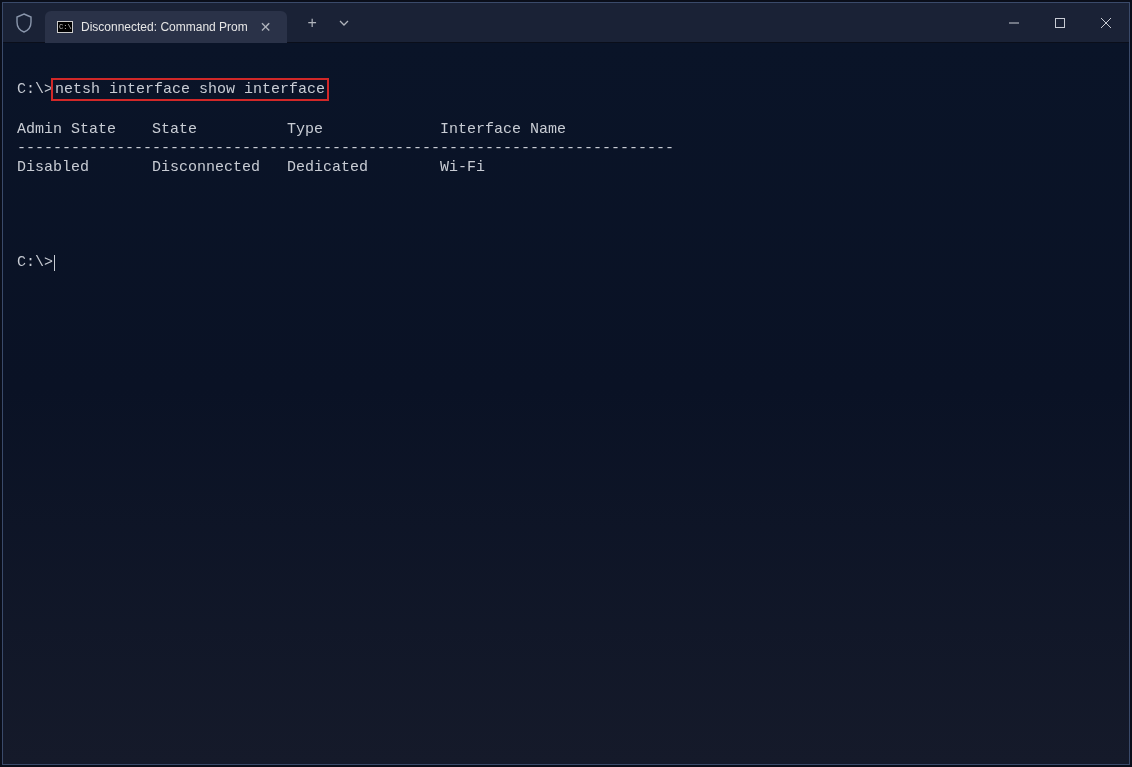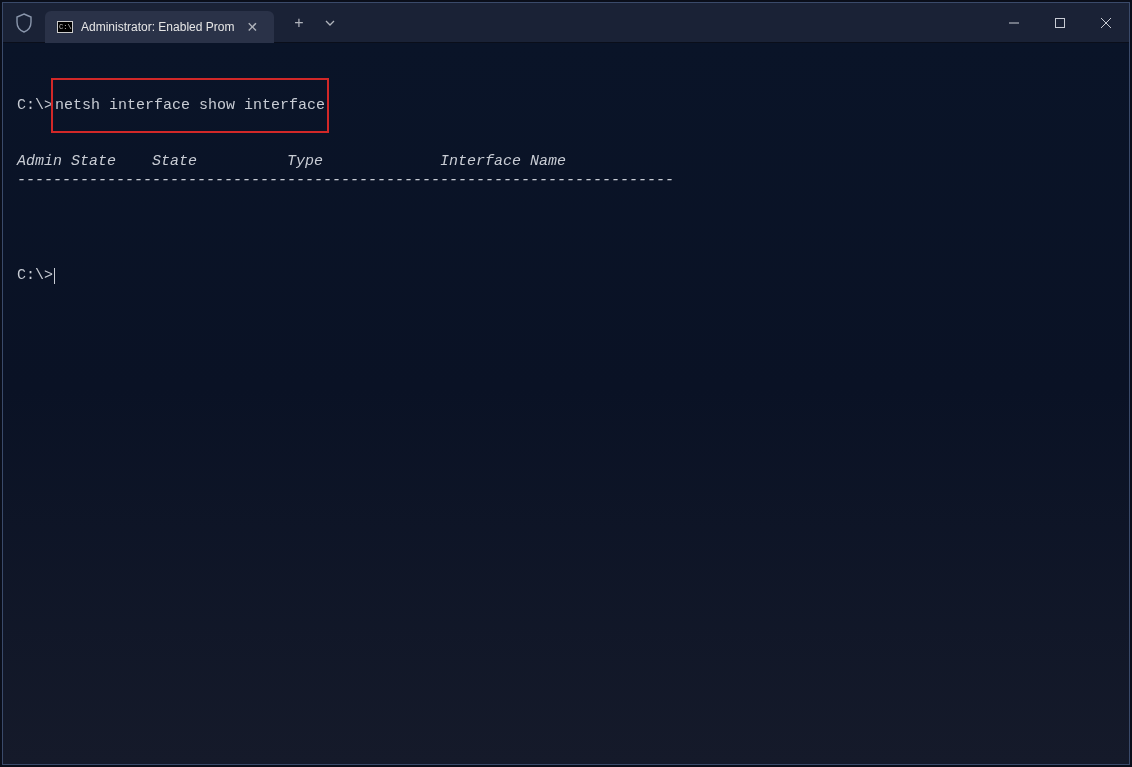--- a/index.html
+++ b/index.html
@@ -108,54 +108,53 @@
       line-height: 19px;
       overflow: hidden;
     }
     .term-line {
       white-space: pre;
       font-family: Consolas, 'Courier New', monospace;
     }
     .highlight-box {
       border: 2px solid #d22828;
       display: inline-block;
-      padding: 16px 2px;
+      padding: 0 2px;
       margin-left: -2px;
       font-family: Liberation Mono, monospace;
     }
     .cursor {
       display: inline-block;
       width: 1px;
       height: 16px;
       background: #c8ccd4;
       vertical-align: text-bottom;
       margin-left: 1px;
     }
     .empty-line {
       height: 19px;
     }
     .table-line {
       white-space: pre;
       font-family: Consolas, 'Courier New', monospace;
-      font-style: italic;
     }
   </style>
 </head>
 <body>
 
 <div class="window">
   <div class="titlebar">
     <div class="shield-icon">
       <svg viewBox="0 0 18 20" fill="none" stroke="#8a96ac" stroke-width="1.4">
         <path d="M9 1 L16 4 V9 C16 14 13 17.5 9 19 C5 17.5 2 14 2 9 V4 Z"></path>
       </svg>
     </div>
     <div class="tab">
       <div class="cmd-icon">C:\</div>
-      <span class="tab-title">Administrator: Enabled Prom</span>
+      <span class="tab-title">Disconnected: Command Prom</span>
       <span class="tab-close">✕</span>
     </div>
     <div class="new-tab-btn">+</div>
     <div class="dropdown-btn">
       <svg width="10" height="8" viewBox="0 0 10 8">
           <path d="M1 2 L5 6 L9 2" stroke="#b0b4bc" stroke-width="1.3" fill="none"></path>
         </svg>
     </div>
     <div class="win-controls">
       <div class="win-btn">
@@ -176,19 +175,20 @@
       </div>
     </div>
   </div>
 
   <div class="terminal-body">
     <div class="empty-line"></div>
     <div class="term-line"><span>C:\&gt;</span><span class="highlight-box"><span>netsh interface show interface</span></span></div>
     <div class="empty-line"></div>
     <div class="table-line">Admin State    State          Type             Interface Name</div>
     <div class="table-line">-------------------------------------------------------------------------</div>
+    <div class="table-line">Disabled       Disconnected   Dedicated        Wi-Fi</div>
     <div class="empty-line"></div>
     <div class="empty-line"></div>
     <div class="empty-line"></div>
     <div class="empty-line"></div>
     <div class="term-line"><span>C:\&gt;</span><span class="cursor"></span></div>
   </div>
 </div>
 
 </body></html>

